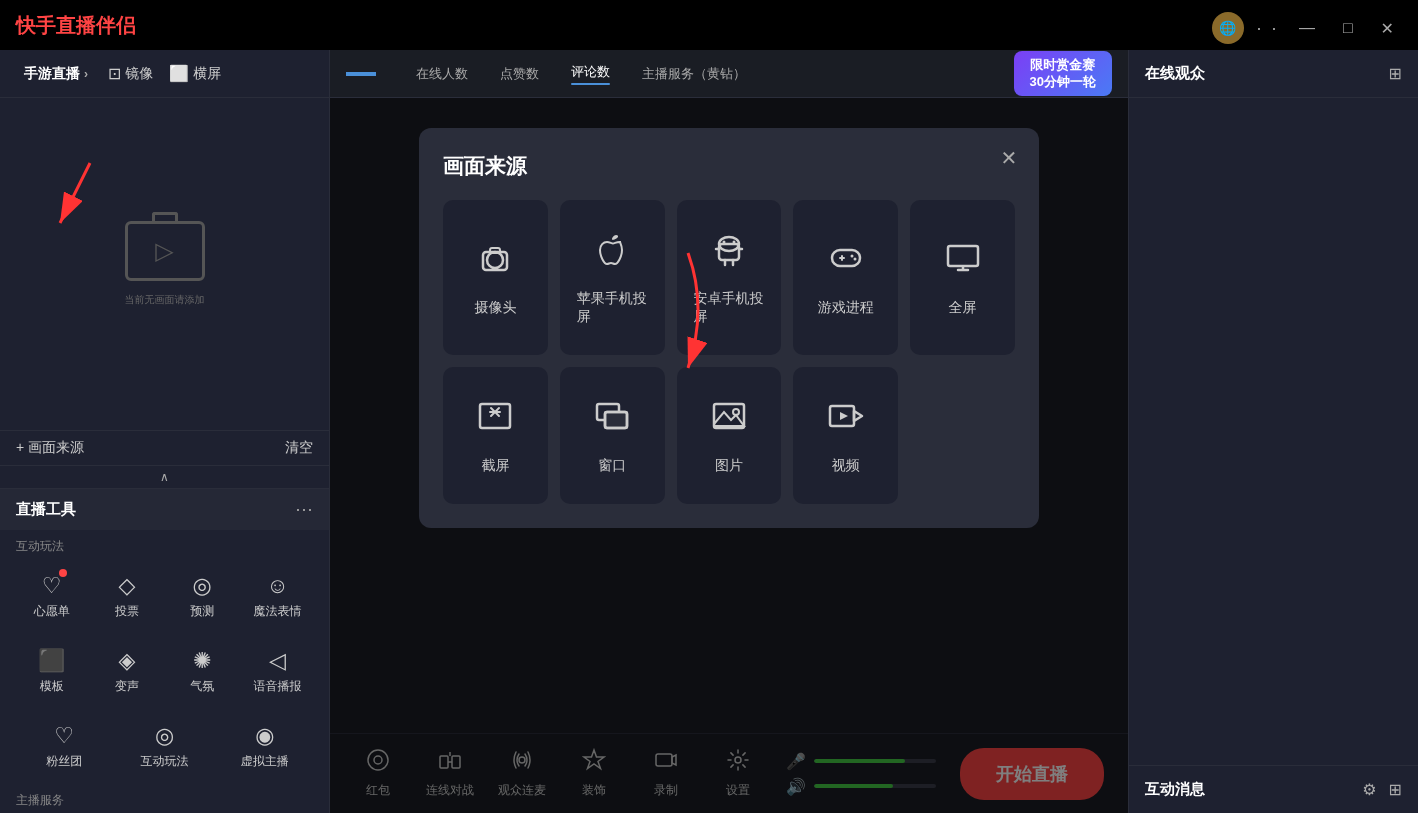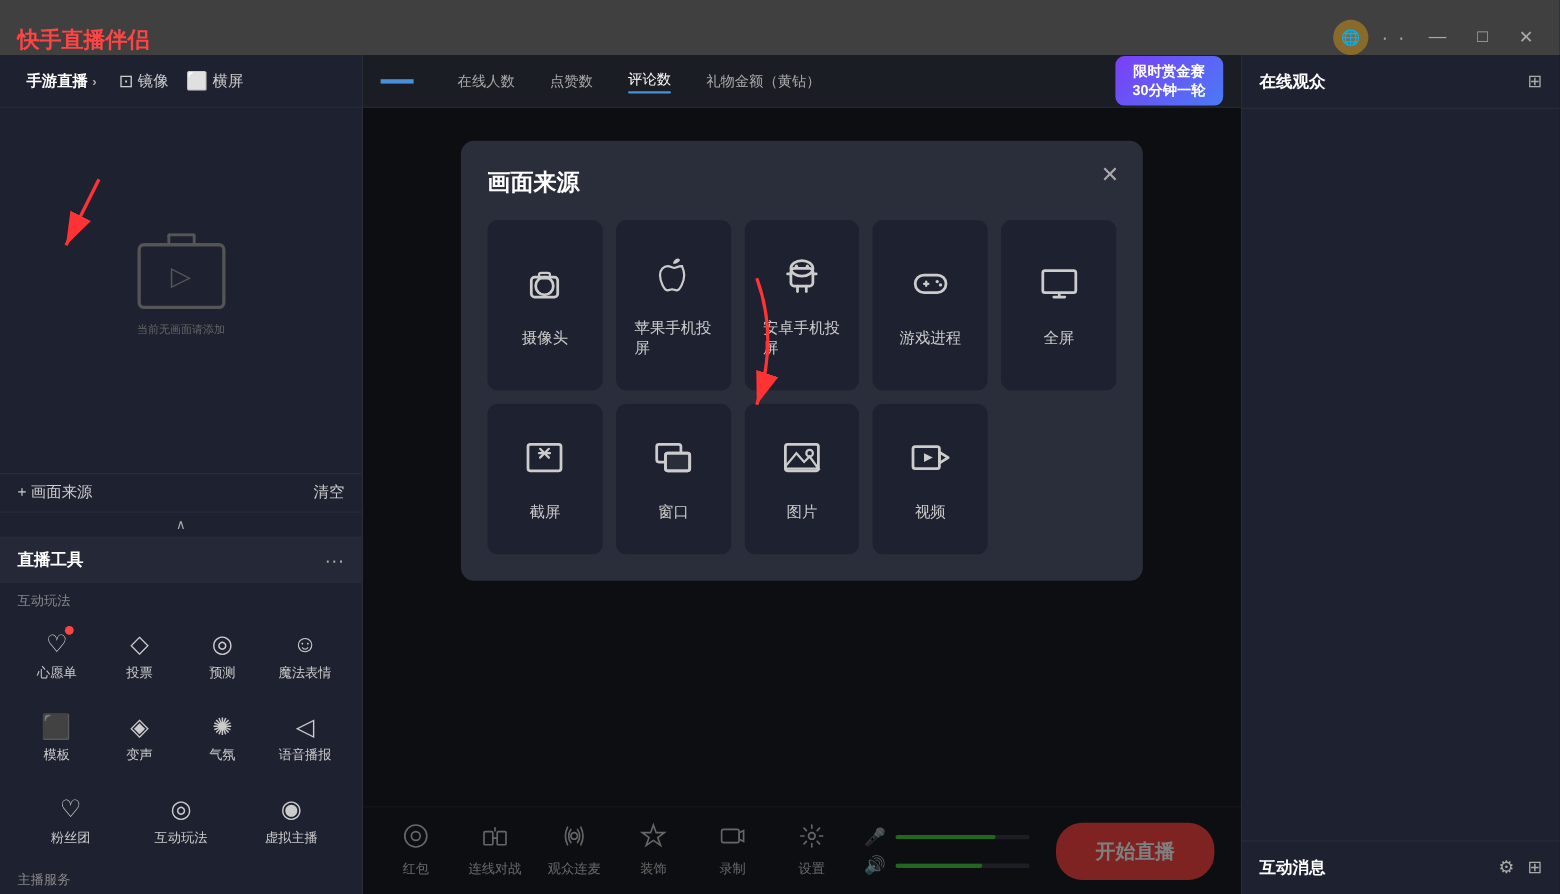--- a/index.html
+++ b/index.html
@@ -9,24 +9,24 @@
       background: #1a1d24;
       font-family: 'Microsoft YaHei', 'PingFang SC', sans-serif;
       color: #fff;
       overflow: hidden;
       position: relative;
     }
 
     
     .title-bar {
       height: 50px;
-      background: #404040;
-      display: flex;
-      align-items: flex-end;
-      padding: 0 16px;
+      background: #000000;
+      display: flex;
+      align-items: flex-start;
+      padding: 12px 16px;
       position: relative;
     }
     .app-title {
       color: #ff4444;
       font-size: 20px;
       font-weight: bold;
     }
     .title-controls {
       position: absolute;
       right: 16px;
@@ -580,21 +580,21 @@
         <span class="stat-label">在线人数</span>
       </div>
       <div class="stat-item">
         <span class="stat-label">点赞数</span>
       </div>
       <div class="stat-item">
         <span class="stat-label active">评论数</span>
         <div class="stat-underline"></div>
       </div>
       <div class="stat-item">
-        <span class="stat-label">礼物金额（黄钻）</span>
+        <span class="stat-label">主播服务（黄钻）</span>
       </div>
       <div class="promo-badge">
         <div>限时赏金赛</div>
         <div>30分钟一轮</div>
       </div>
     </div>
 
     <div class="dialog-overlay">
       <div class="dialog" style="position:relative;">
         <div class="dialog-title">画面来源</div>

